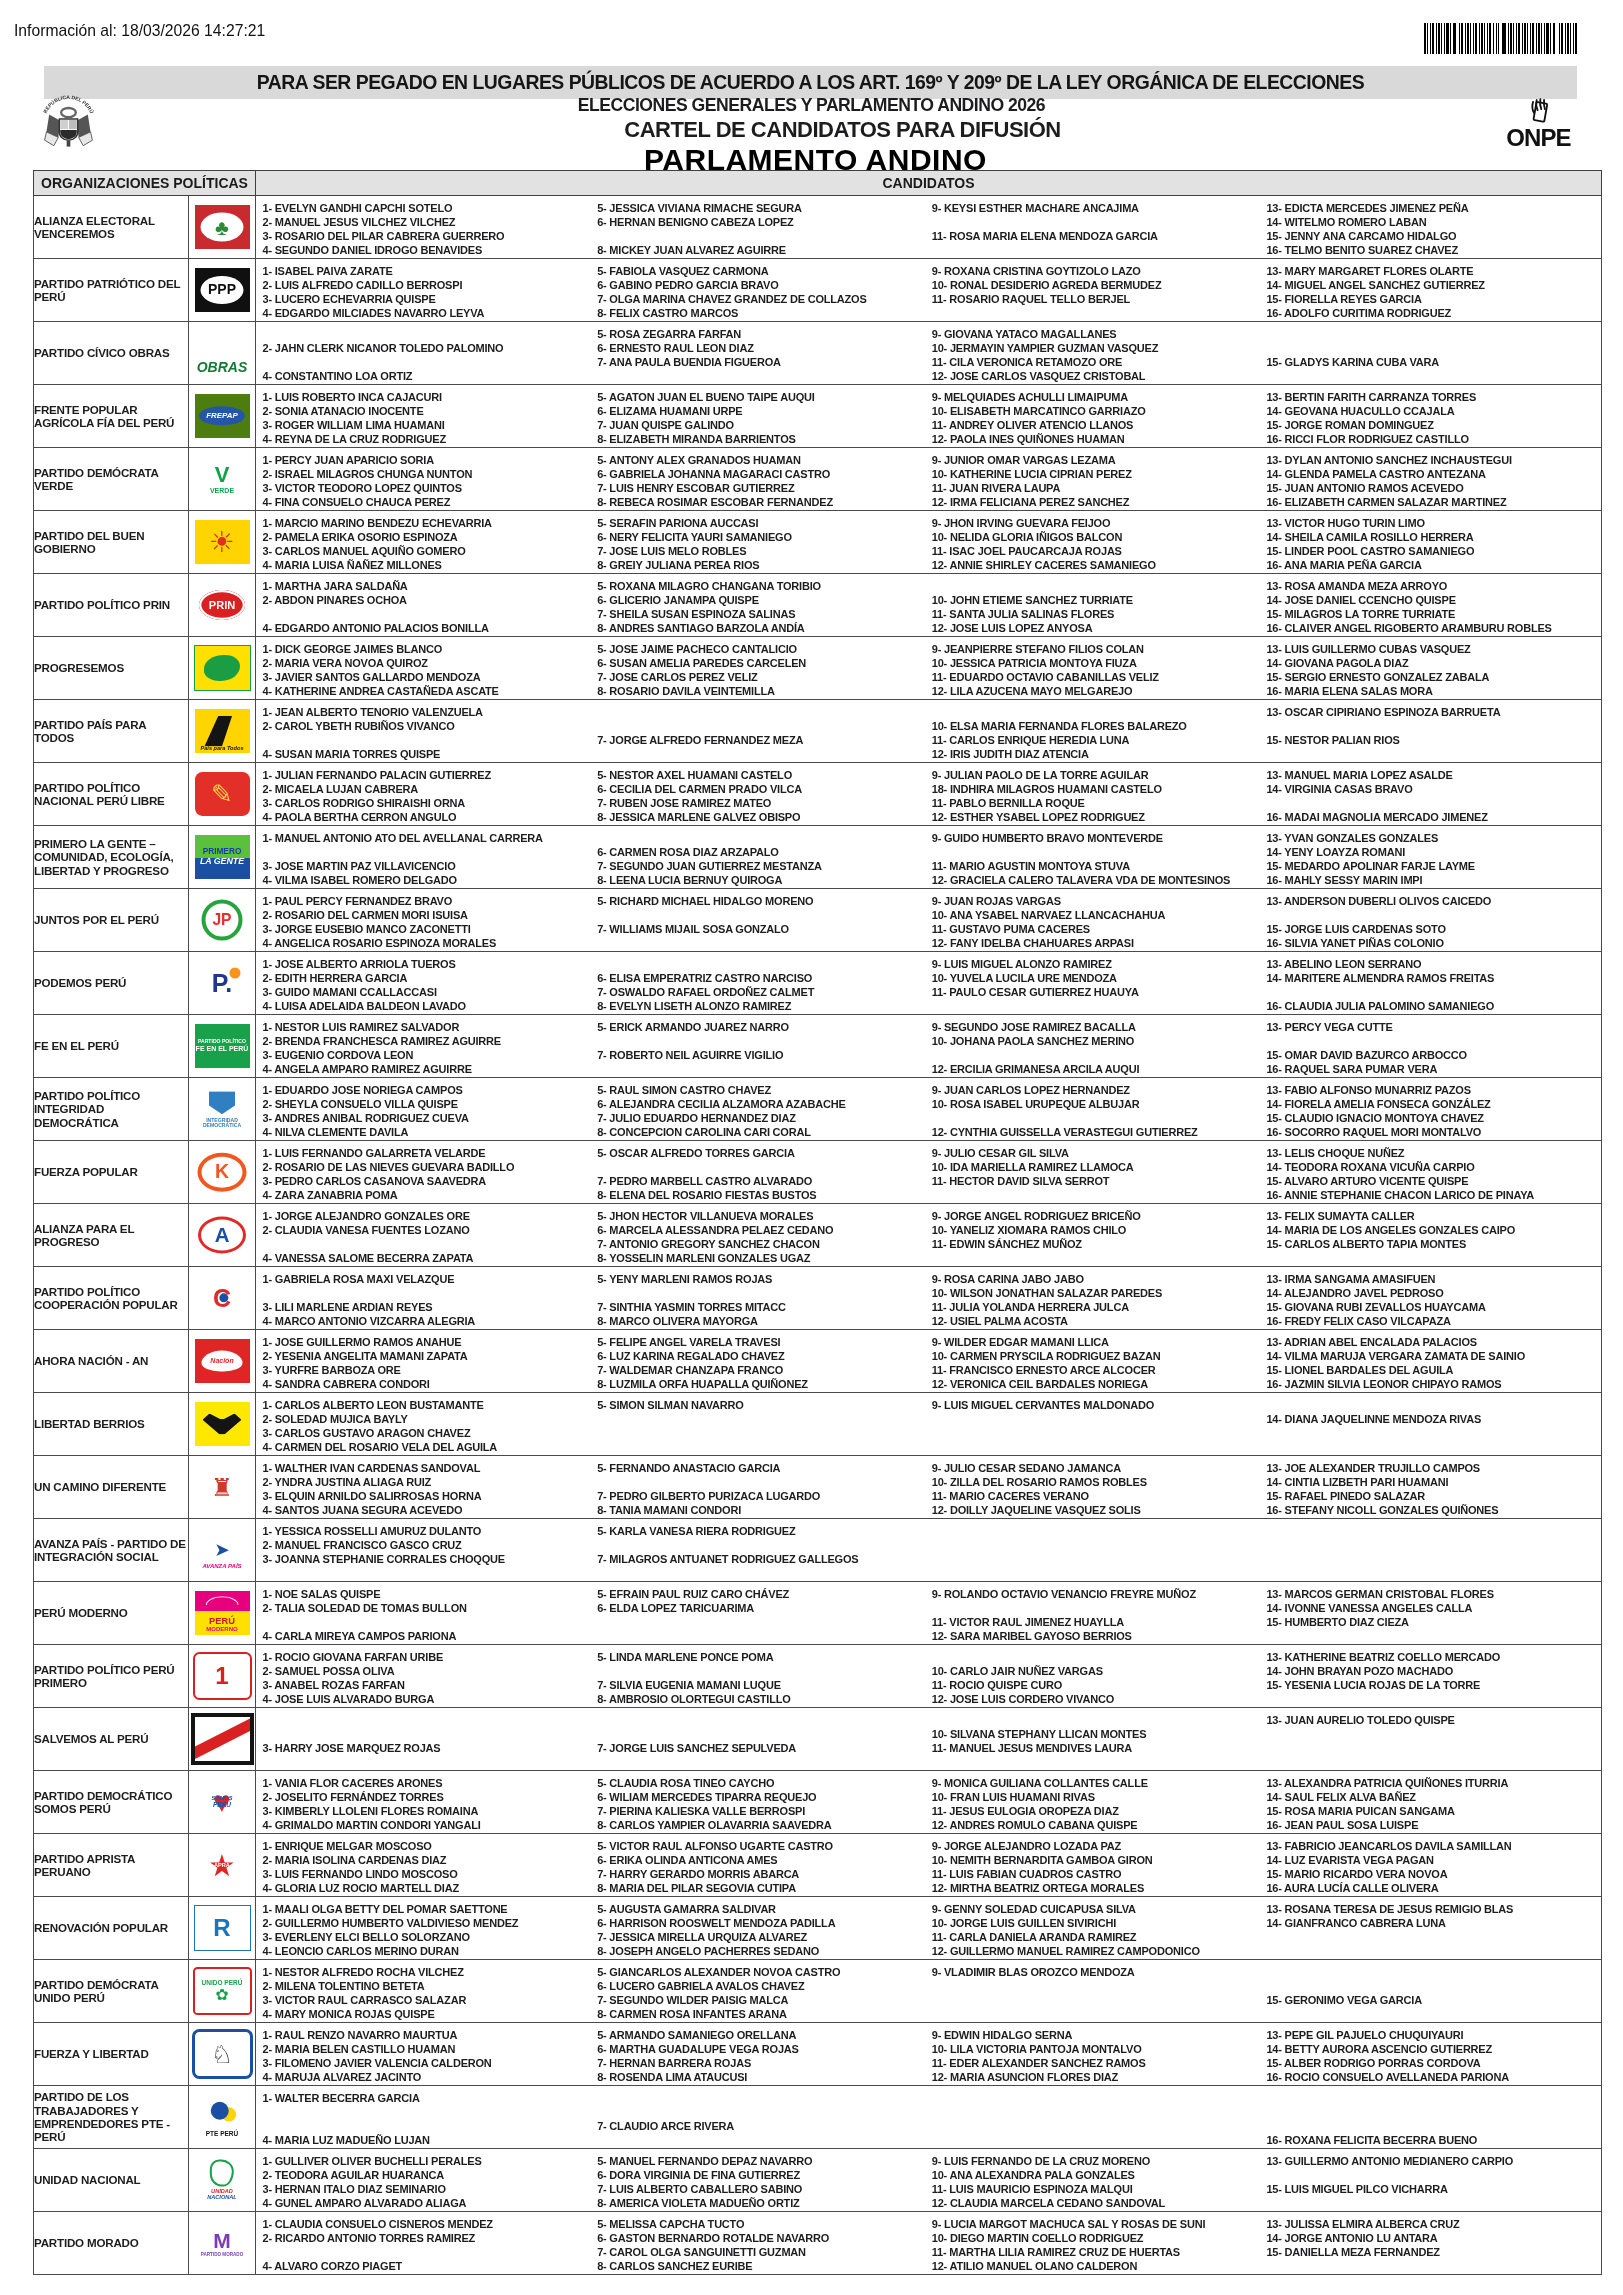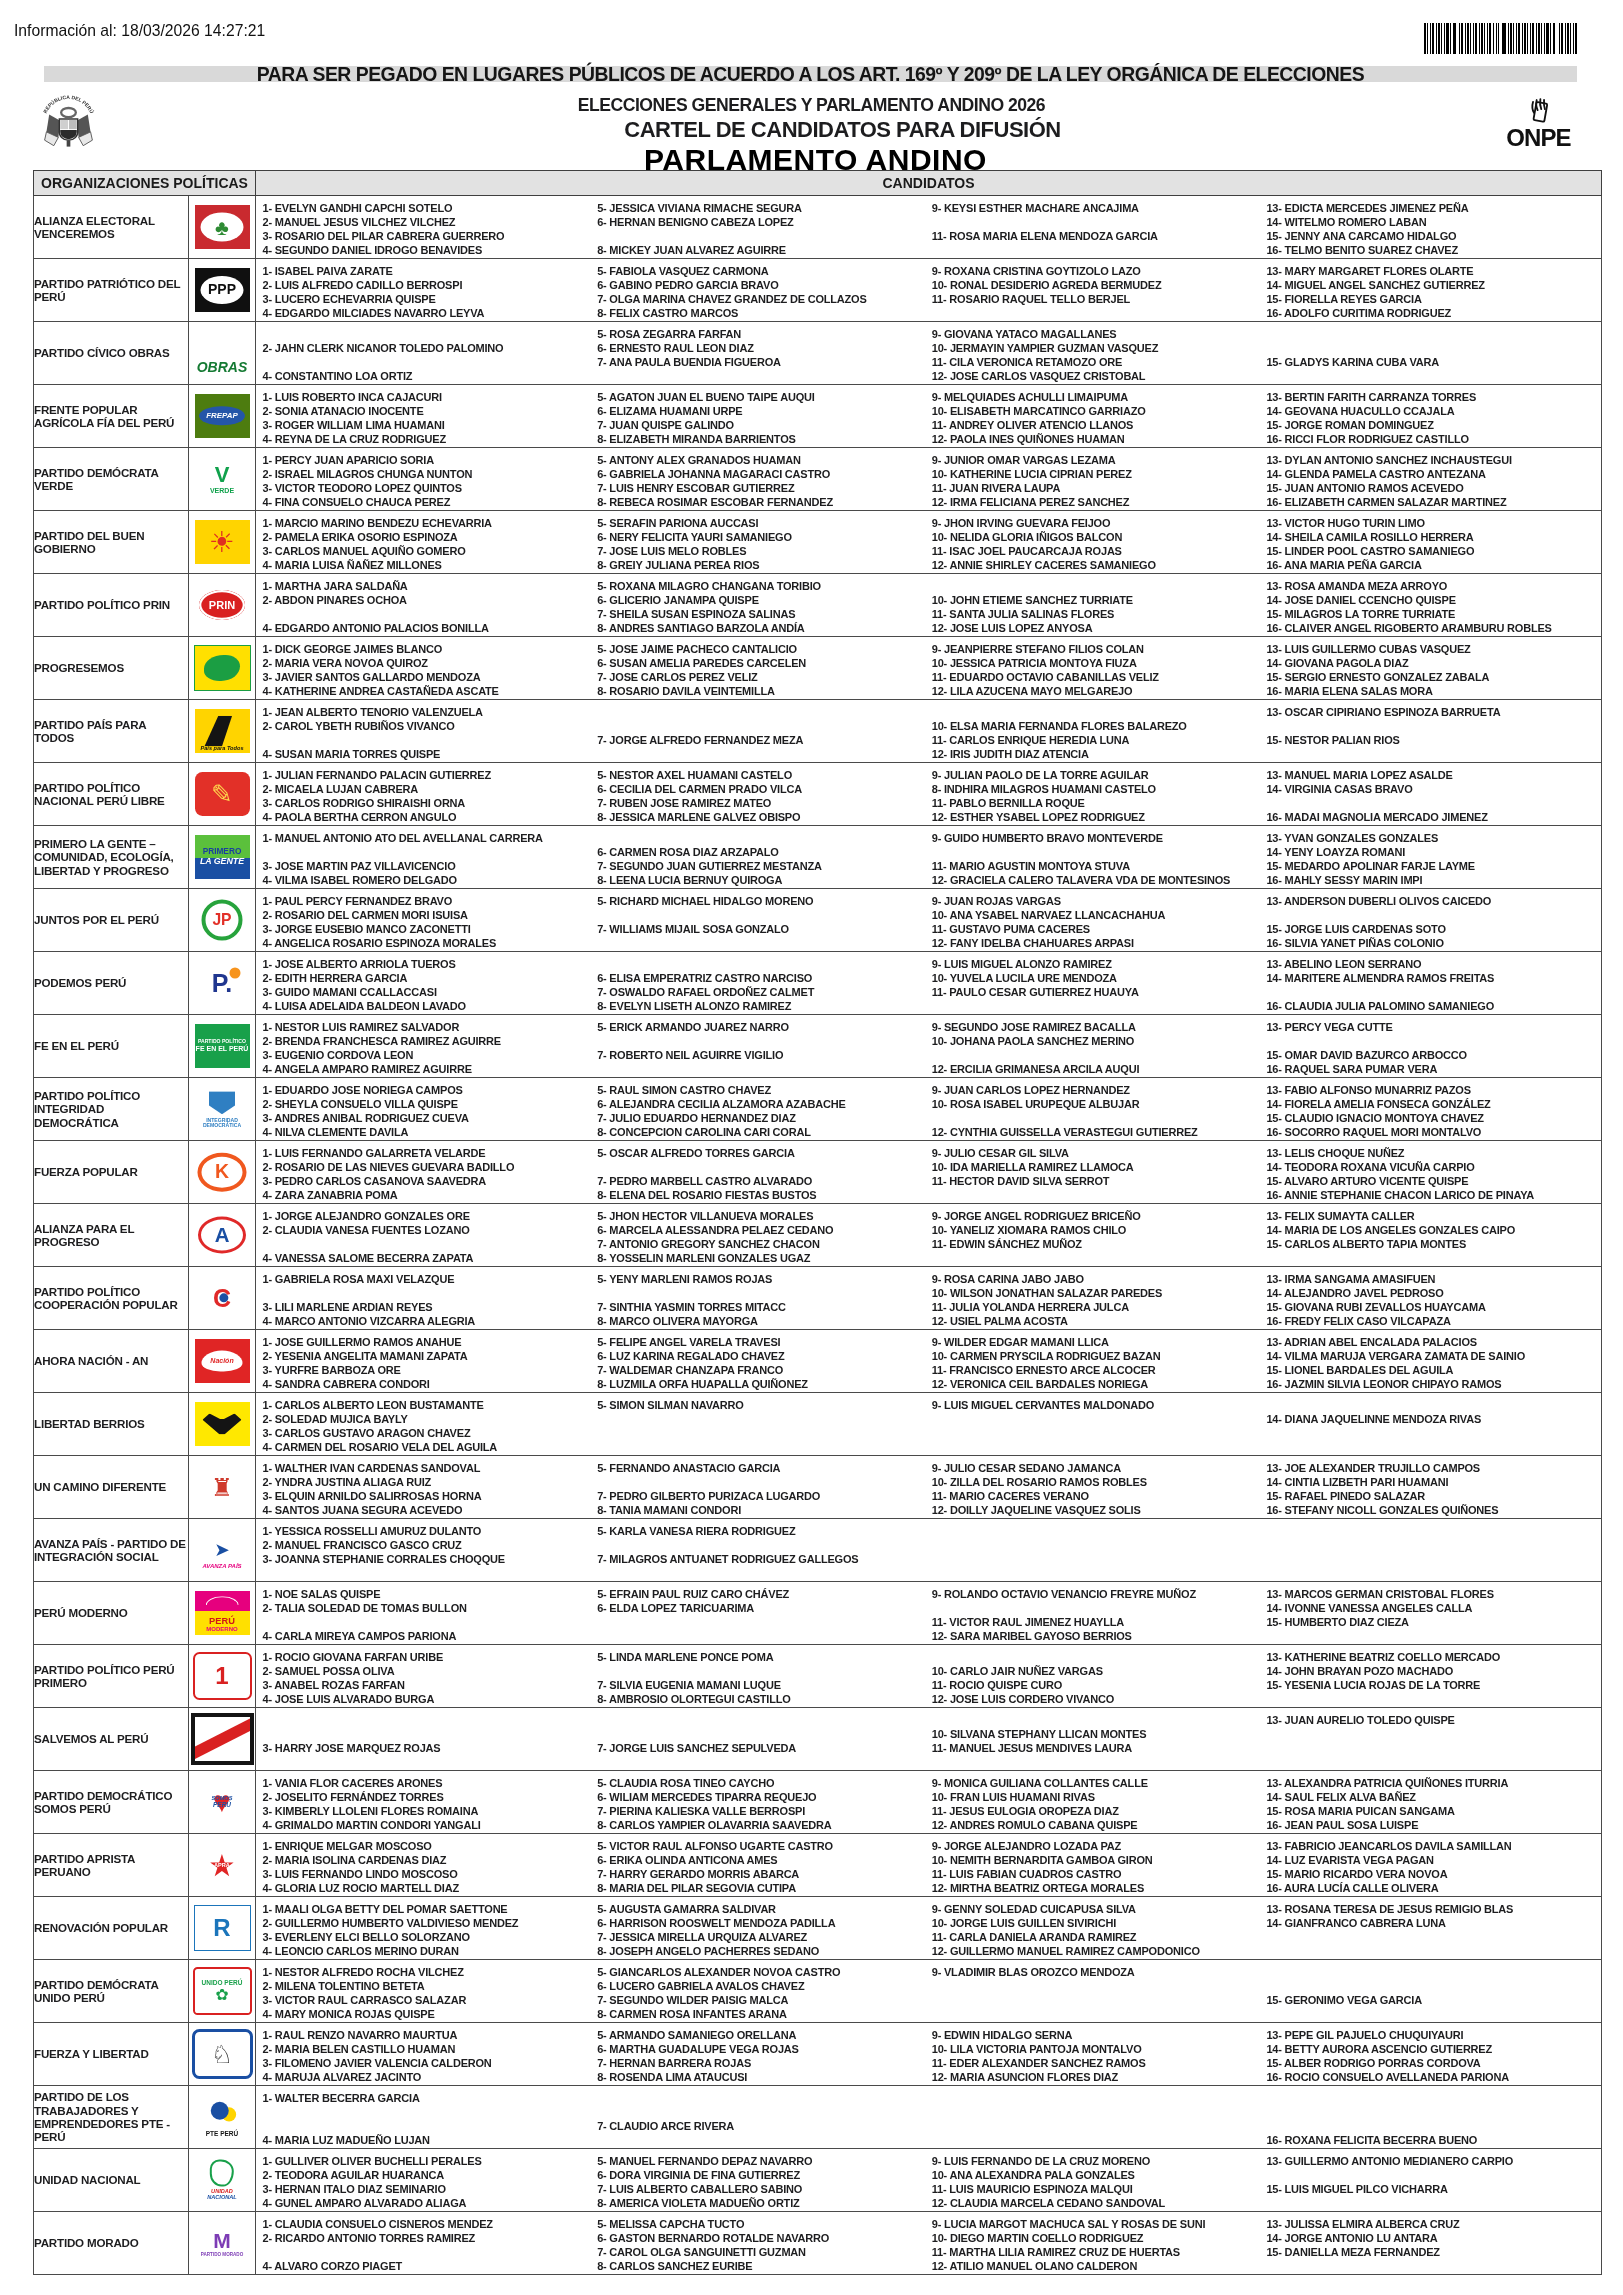--- a/index.html
+++ b/index.html
@@ -1,21 +1,21 @@
 <!DOCTYPE html>
 <html lang="es" style="font-size:7.4px"><head>
 <meta charset="utf-8">
 <style>
   html,body{margin:0;padding:0;background:#888;}
   .page{position:relative;width:1623px;height:2295px;background:#fff;
         font-family:"Liberation Sans","DejaVu Sans",sans-serif;color:#1d1d1f;overflow:hidden;}
   .info{position:absolute;left:14px;top:22px;font-size:15.7px;color:#111;}
   .barcode{position:absolute;left:1424px;top:23px;width:153px;height:30.5px;
      background:repeating-linear-gradient(90deg,#000 0 1.9px,#fff 1.9px 2.8px,#000 2.8px 3.7px,#fff 3.7px 6px,#000 6px 7px,#fff 7px 7.9px,#000 7.9px 10.2px,#fff 10.2px 12px,#000 12px 13px,#fff 13px 14.3px);}
-  .band{position:absolute;left:44px;top:66px;width:1533px;height:16px;background:#d9d9d9;
+  .band{position:absolute;left:44px;top:66px;width:1533px;height:33px;background:#d9d9d9;
         display:flex;align-items:center;justify-content:center;font-weight:700;font-size:19.4px;letter-spacing:-0.5px;color:#151515;}
   .h1{position:absolute;left:0;top:95px;width:100%;text-align:center;font-weight:700;font-size:17.6px;letter-spacing:-0.5px;}
   .h2{position:absolute;left:0;top:117px;width:100%;text-align:center;font-weight:700;font-size:22px;letter-spacing:-0.5px;padding-left:31px;}
   .h3{position:absolute;left:4px;top:143px;width:100%;text-align:center;font-weight:700;font-size:30px;color:#000000;letter-spacing:0.5px;}
   .escudo{position:absolute;left:40px;top:92px;}
   .onpe{position:absolute;left:1497px;top:98px;width:83px;text-align:center;}
   .onpe .word{font-weight:900;font-size:24px;letter-spacing:-0.9px;color:#111;line-height:1;}
   table.main{position:absolute;left:33px;top:170px;width:1568px;border-collapse:collapse;table-layout:fixed;}
   table.main th{background:#e2e2e2;border:1.4px solid #3f3f3f;font-size:14px;font-weight:700;height:22px;color:#1a1a1a;}
   table.main td{border:0.9px solid #4a4a4a;vertical-align:middle;height:62px;padding:0;}
@@ -445,21 +445,21 @@
                 <div class="slot">4- PAOLA BERTHA CERRON ANGULO</div>
               </div>
               <div class="ccol">
                 <div class="slot">5- NESTOR AXEL HUAMANI CASTELO</div>
                 <div class="slot">6- CECILIA DEL CARMEN PRADO VILCA</div>
                 <div class="slot">7- RUBEN JOSE RAMIREZ MATEO</div>
                 <div class="slot">8- JESSICA MARLENE GALVEZ OBISPO</div>
               </div>
               <div class="ccol">
                 <div class="slot">9- JULIAN PAOLO DE LA TORRE AGUILAR</div>
-                <div class="slot">8- INDHIRA MILAGROS HUAMANI CASTELO</div>
+                <div class="slot">18- INDHIRA MILAGROS HUAMANI CASTELO</div>
                 <div class="slot">11- PABLO BERNILLA ROQUE</div>
                 <div class="slot">12- ESTHER YSABEL LOPEZ RODRIGUEZ</div>
               </div>
               <div class="ccol">
                 <div class="slot">13- MANUEL MARIA LOPEZ ASALDE</div>
                 <div class="slot">14- VIRGINIA CASAS BRAVO</div>
                 <div class="slot"></div>
                 <div class="slot">16- MADAI MAGNOLIA MERCADO JIMENEZ</div>
               </div>
             </div>

